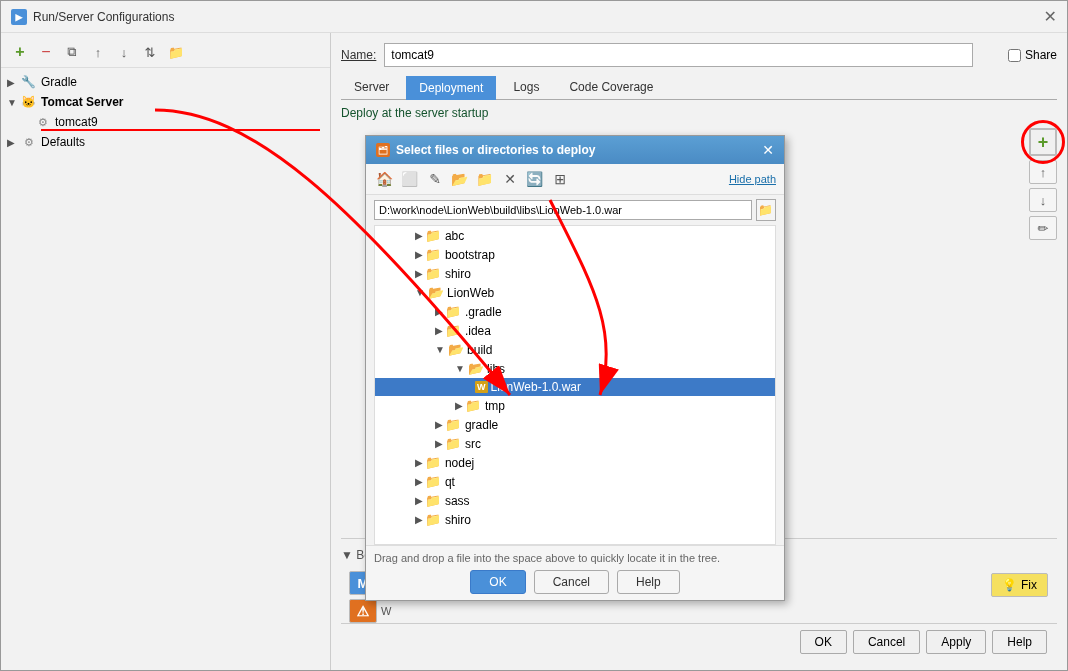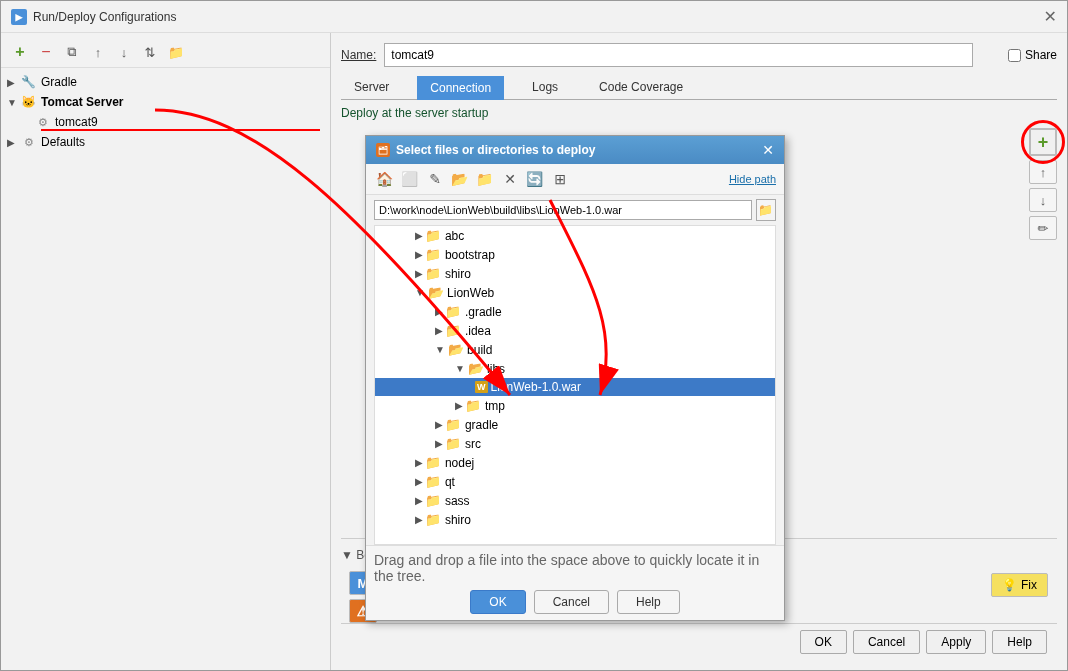--- a/index.html
+++ b/index.html
@@ -44,21 +44,21 @@
 
     
     .name-row { display: flex; align-items: center; gap: 8px; margin-bottom: 8px; }
     .name-label { font-size: 12px; color: #333; text-decoration: underline; }
     .name-input { flex: 1; height: 24px; border: 1px solid #aaa; padding: 2px 6px; font-size: 12px; background: white; }
 
     
     .share-area { display: flex; align-items: flex-end; gap: 4px; margin-left: 27px; }
 
     
-    .tabs-row { display: flex; align-items: flex-end; gap: 15px; margin-bottom: 6px; border-bottom: 1px solid #aaa; }
+    .tabs-row { display: flex; align-items: flex-end; gap: 4px; margin-bottom: 6px; border-bottom: 1px solid #aaa; }
     .tab { padding: 4px 12px; font-size: 12px; cursor: pointer; border: 1px solid transparent; color: #333; }
     .tab.active { background: white; border: 1px solid #aaa; border-bottom: 1px solid white; margin-bottom: -1px; font-weight: normal; }
     .tab.active.blue { background: #4a90d9; color: white; border-color: #4a90d9; }
 
     
     .deploy-text { font-size: 12px; color: #14532d; margin-bottom: 6px; }
     .action-btn { width: 28px; height: 24px; border: 1px solid #bbb; background: #f5f5f5; cursor: pointer; display: flex; align-items: center; justify-content: center; font-size: 13px; color: #555; border-radius: 2px; }
 
     
     .fix-btn { position: absolute; bottom: 38px; right: 10px; padding: 4px 10px; font-size: 12px; background: #f5e060; border: 1px solid #bbb; cursor: pointer; border-radius: 2px; display: flex; align-items: center; gap: 4px; }
@@ -83,21 +83,21 @@
 
     
     .file-tree { height: 320px; overflow-y: auto; background: white; border: 1px solid #ddd; margin: 0 8px; }
     .file-tree-item { display: flex; align-items: center; padding: 2px 4px; cursor: pointer; white-space: nowrap; }
     .file-tree-item.selected { background: #3d7ac7; color: white; }
     .folder-icon { color: #f5c842; font-size: 13px; margin-right: 3px; }
     .war-icon { background: #d4a017; color: white; font-size: 9px; font-weight: bold; padding: 1px 2px; border-radius: 1px; margin-right: 3px; }
 
     
     .dialog-bottom { padding: 6px 8px; background: #f5f5f5; border-top: 1px solid #ddd; }
-    .dialog-hint { font-size: 14px; color: #666; margin-bottom: 6px; }
+    .dialog-hint { font-size: 11px; color: #666; margin-bottom: 6px; }
     .dialog-buttons { display: flex; justify-content: center; gap: 8px; }
     .dialog-btn { padding: 4px 18px; font-size: 12px; cursor: pointer; border-radius: 3px; }
     .dialog-btn.ok { background: #4a90d9; color: white; border: 1px solid #3a7ac9; }
     .dialog-btn.cancel { background: #f5f5f5; color: #333; border: 1px solid #aaa; }
     .dialog-btn.help { background: #f5f5f5; color: #333; border: 1px solid #aaa; }
 
     
     .file-tree::-webkit-scrollbar { width: 8px; }
     .file-tree::-webkit-scrollbar-track { background: #f0f0f0; }
     .file-tree::-webkit-scrollbar-thumb { background: #bbb; border-radius: 4px; }
@@ -117,21 +117,21 @@
     .main-bottom-btn { padding: 4px 14px; font-size: 12px; cursor: pointer; border: 1px solid #aaa; background: #f0f0f0; border-radius: 2px; }
   </style>
 </head>
 <body>
 
 <div class="main-window">
 
   <div class="title-bar">
     <div class="title-bar-left">
       <div class="title-bar-icon">▶</div>
-      <span class="title-bar-text">Run/Deploy Configurations</span>
+      <span class="title-bar-text">Run/Server Configurations</span>
     </div>
     <div class="title-bar-close">✕</div>
   </div>
 
   <div class="content-area">
 
     <div class="left-panel">
 
       <div class="toolbar-row">
         <div class="toolbar-btn green">+</div>
@@ -179,21 +179,21 @@
         <label class="name-label underline">Name:</label>
         <input type="text" class="name-input" value="tomcat9" style="">
         <div class="share-area">
           <input type="checkbox" style="">
           <span>Share</span>
         </div>
       </div>
 
       <div class="tabs-row">
         <div class="tab">Server</div>
-        <div class="tab active blue">Connection</div>
+        <div class="tab active blue">Deployment</div>
         <div class="tab">Logs</div>
         <div class="tab">Code Coverage</div>
       </div>
 
       <div class="deploy-text">Deploy at the server startup</div>
 
       <div class="right-inner">
         <div class="right-main">
 
           <div style="flex:1; min-height:180px;"></div>

